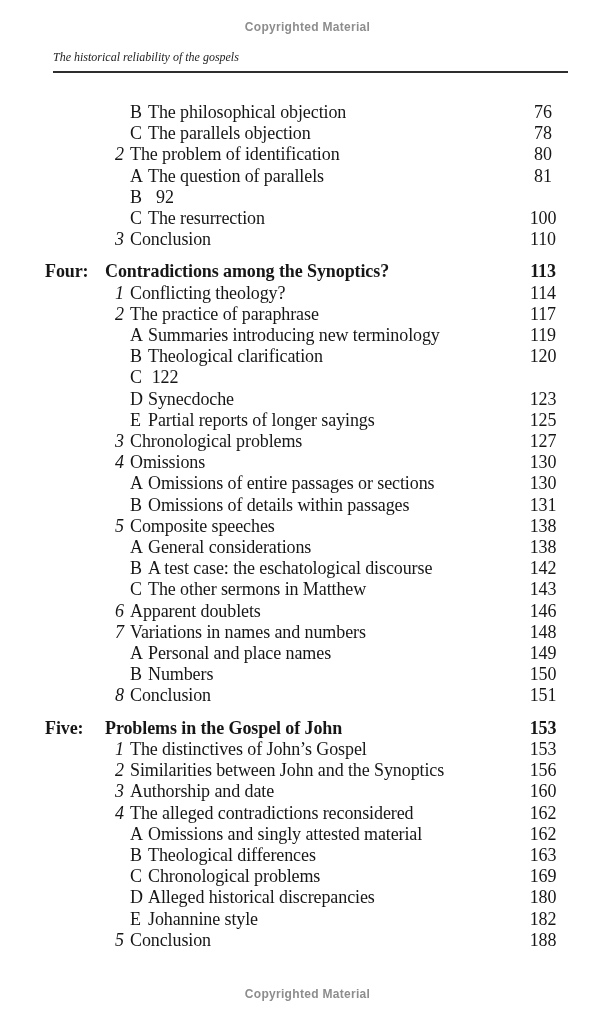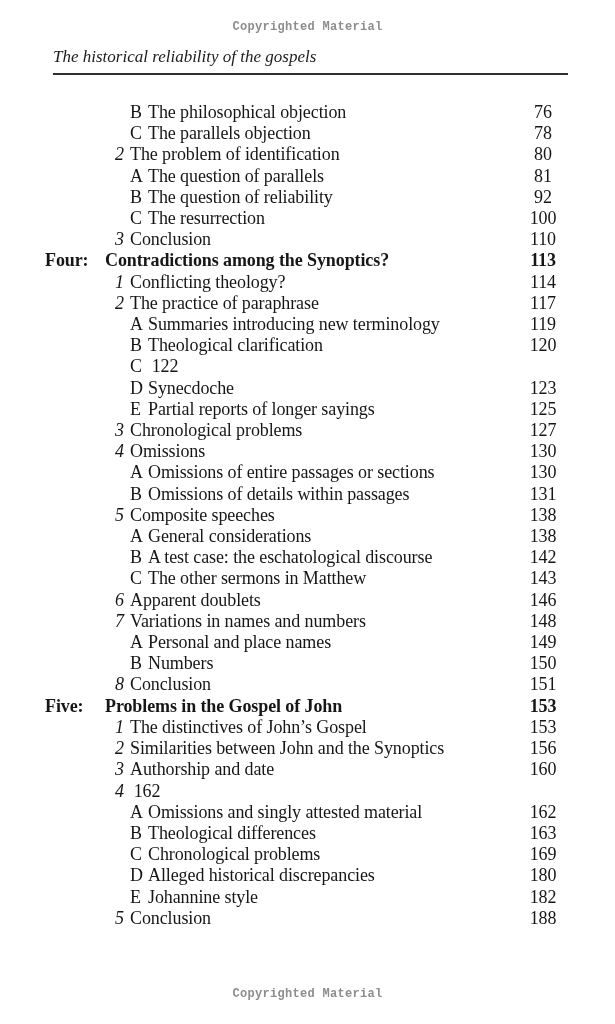--- a/index.html
+++ b/index.html
@@ -9,53 +9,53 @@
     height: 1024px;
     background: #ffffff;
     overflow: hidden;
     font-family: "Liberation Serif", serif;
     color: #161616;
   }
   .copyright {
     position: absolute;
     left: 0; right: 0;
     text-align: center;
-    font-family: Liberation Mono, monospace;
+    font-family: Liberation Sans, sans-serif;
     font-size: 12px;
     font-weight: 700;
     letter-spacing: 0.3px;
     color: #8d8d8d;
   }
   .copyright.top { top: 20px; }
   .copyright.bottom { top: 987px; }
 
   .running-head-wrap {
     position: absolute;
     left: 53px;
     top: 47px;
     width: 515px;
     border-bottom: 2.5px solid #2e2e2e;
     padding-bottom: 6px;
   }
   .running-head-text {
     font-style: italic;
-    font-size: 17px;
+    font-size: 12px;
     color: #1c1c1c;
   }
 
   .toc {
     position: absolute;
     left: 45px;
     top: 102px;
     width: 515px;
     font-size: 18px;
     line-height: 21.2px;
     letter-spacing: -0.1px;
   }
-  .toc-section + .toc-section { }
+  .toc-section + .toc-section { margin-top: 11px; }
 
   .toc-row { display: flex; align-items: baseline; }
   .toc-row .label { flex: 0 0 auto; }
   .toc-row .title { flex: 1 1 auto; padding-right: 8px; }
   .toc-row .pagenum {
     flex: 0 0 auto;
     font-style: normal;
     font-weight: normal;
     text-align: center;
     min-width: 34px;
@@ -99,21 +99,20 @@
           <span class="title">The problem of identification</span>
           <span class="pagenum">80</span>
         </div>
         <div class="toc-row letter">
           <span class="label">A</span>
           <span class="title">The question of parallels</span>
           <span class="pagenum">81</span>
         </div>
         <div class="toc-row letter">
           <span class="label">B</span>
-          <span class="title">The question of reliability</span>
           <span class="pagenum">92</span>
         </div>
         <div class="toc-row letter">
           <span class="label">C</span>
           <span class="title">The resurrection</span>
           <span class="pagenum">100</span>
         </div>
         <div class="toc-row num">
           <span class="label">3</span>
           <span class="title">Conclusion</span>
@@ -242,20 +241,21 @@
           <span class="title">Similarities between John and the Synoptics</span>
           <span class="pagenum">156</span>
         </div>
         <div class="toc-row num">
           <span class="label">3</span>
           <span class="title">Authorship and date</span>
           <span class="pagenum">160</span>
         </div>
         <div class="toc-row num">
           <span class="label">4</span>
+          <span class="title">The alleged contradictions reconsidered</span>
           <span class="pagenum">162</span>
         </div>
         <div class="toc-row letter">
           <span class="label">A</span>
           <span class="title">Omissions and singly attested material</span>
           <span class="pagenum">162</span>
         </div>
         <div class="toc-row letter">
           <span class="label">B</span>
           <span class="title">Theological differences</span>

